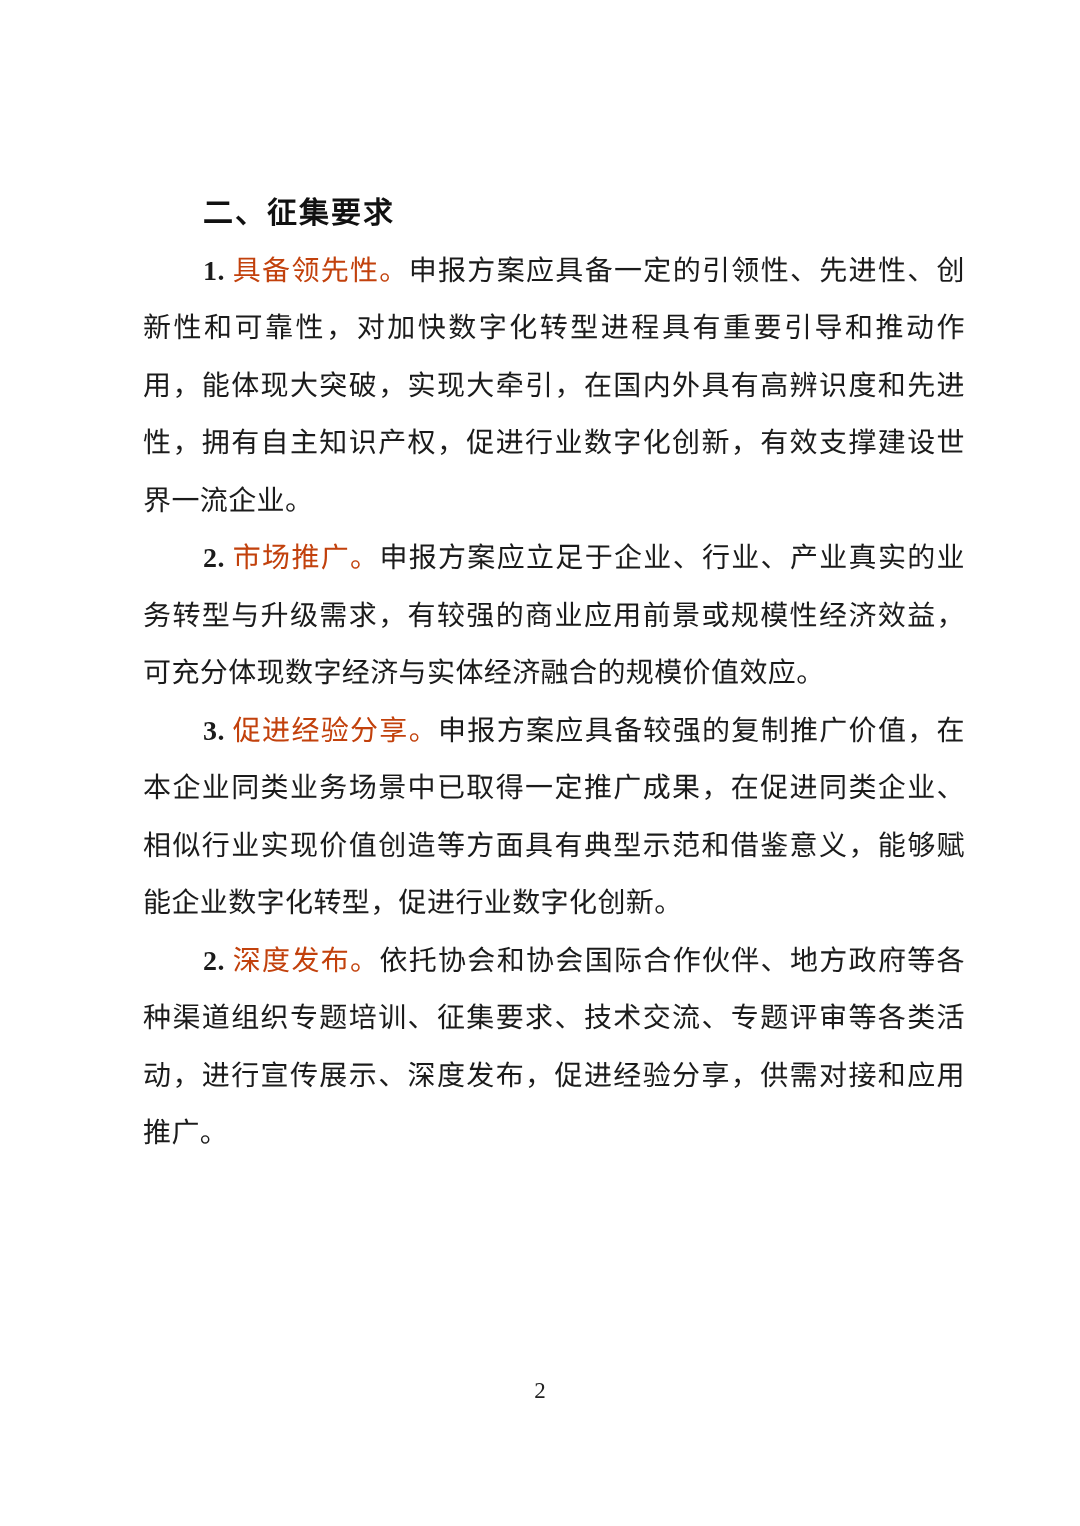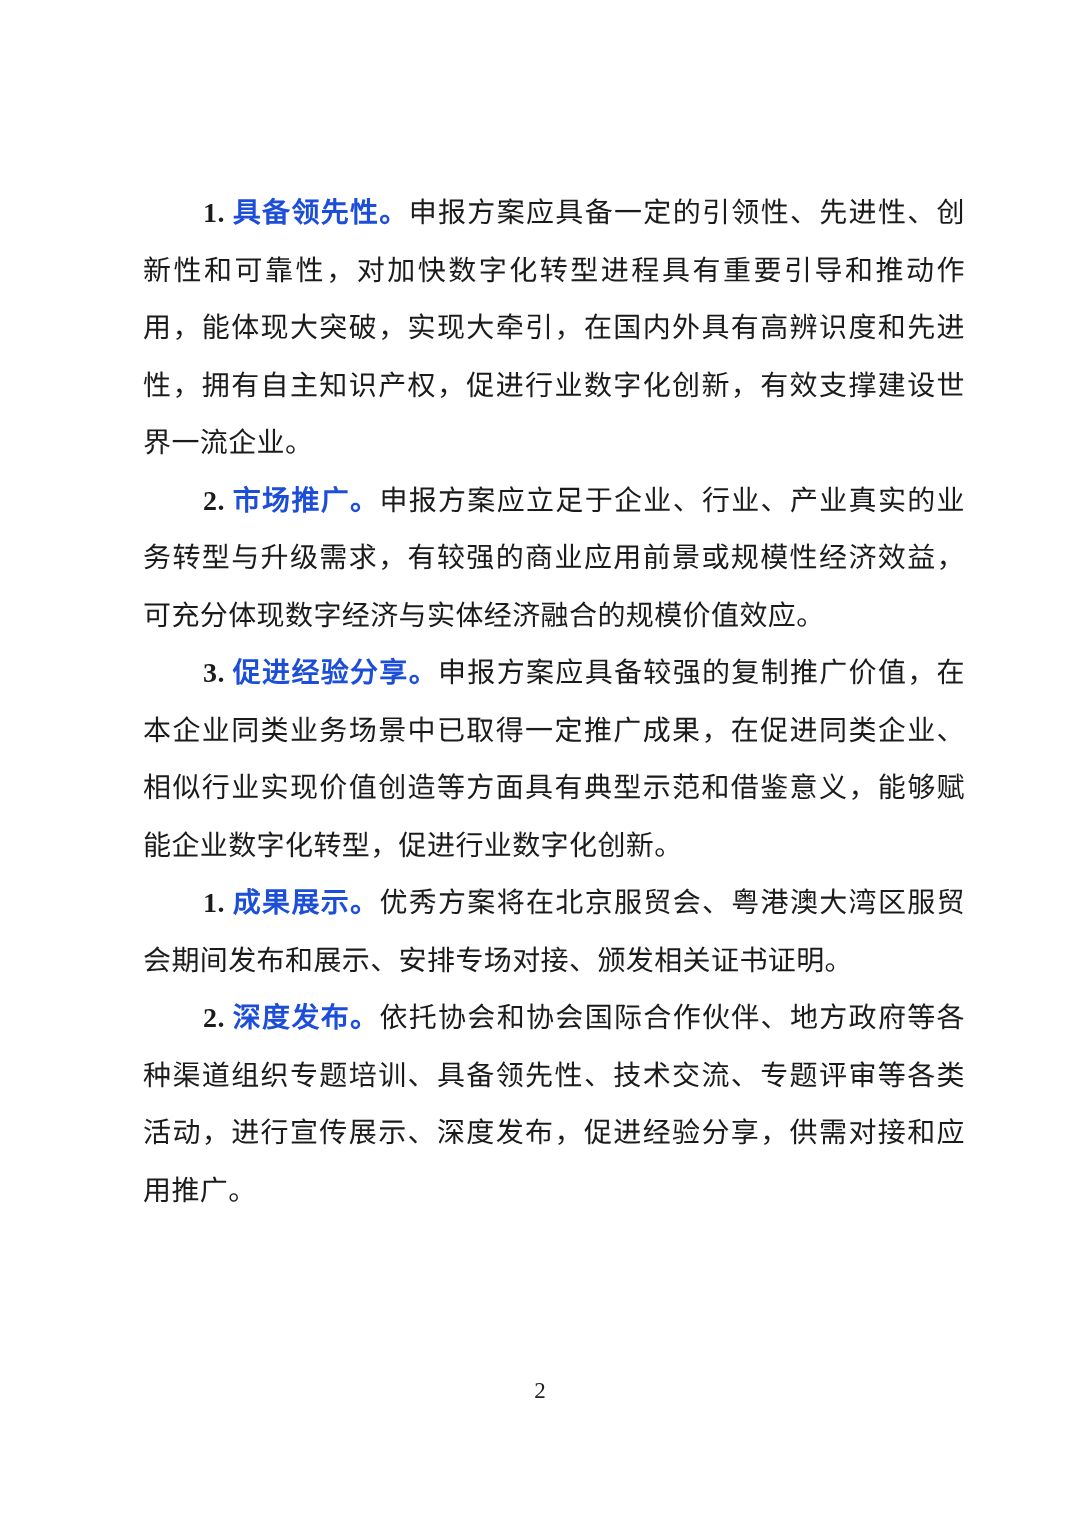--- a/index.html
+++ b/index.html
@@ -35,49 +35,49 @@
     text-align: justify;
     text-indent: 60px;
     letter-spacing: 0.4px;
     color: #1b1b1b;
   }
   .para .num {
     font-weight: 700;
     margin-right: 7px;
   }
   .para .lead {
-    font-weight: 700;
-    color: #1d4ed8;
+    font-weight: 400;
+    color: #c2410c;
   }
   .page-number {
     position: absolute;
     left: 0;
     right: 0;
     top: 1376px;
     text-align: center;
     font-size: 23px;
     line-height: 30px;
     color: #222222;
     font-family: "Liberation Serif", "DejaVu Serif", serif;
   }
 </style>
 </head>
 <body>
 
 <div class="page">
   <div class="content">
 
+    <h2 class="heading">二、征集要求</h2>
 
     <p class="para"><span class="num">1.</span><span class="lead">具备领先性。</span><span>申报方案应具备一定的引领性、先进性、创新性和可靠性，对加快数字化转型进程具有重要引导和推动作用，能体现大突破，实现大牵引，在国内外具有高辨识度和先进性，拥有自主知识产权，促进行业数字化创新，有效支撑建设世界一流企业。</span></p>
 
     <p class="para"><span class="num">2.</span><span class="lead">市场推广。</span><span>申报方案应立足于企业、行业、产业真实的业务转型与升级需求，有较强的商业应用前景或规模性经济效益，可充分体现数字经济与实体经济融合的规模价值效应。</span></p>
 
     <p class="para"><span class="num">3.</span><span class="lead">促进经验分享。</span><span>申报方案应具备较强的复制推广价值，在本企业同类业务场景中已取得一定推广成果，在促进同类企业、相似行业实现价值创造等方面具有典型示范和借鉴意义，能够赋能企业数字化转型，促进行业数字化创新。</span></p>
 
 
-    <p class="para"><span class="num">1.</span><span class="lead">成果展示。</span><span>优秀方案将在北京服贸会、粤港澳大湾区服贸会期间发布和展示、安排专场对接、颁发相关证书证明。</span></p>
 
-    <p class="para"><span class="num">2.</span><span class="lead">深度发布。</span><span>依托协会和协会国际合作伙伴、地方政府等各种渠道组织专题培训、具备领先性、技术交流、专题评审等各类活动，进行宣传展示、深度发布，促进经验分享，供需对接和应用推广。</span></p>
+    <p class="para"><span class="num">2.</span><span class="lead">深度发布。</span><span>依托协会和协会国际合作伙伴、地方政府等各种渠道组织专题培训、征集要求、技术交流、专题评审等各类活动，进行宣传展示、深度发布，促进经验分享，供需对接和应用推广。</span></p>
 
   </div>
 
   <div class="page-number">2</div>
 </div>
 
 </body></html>

